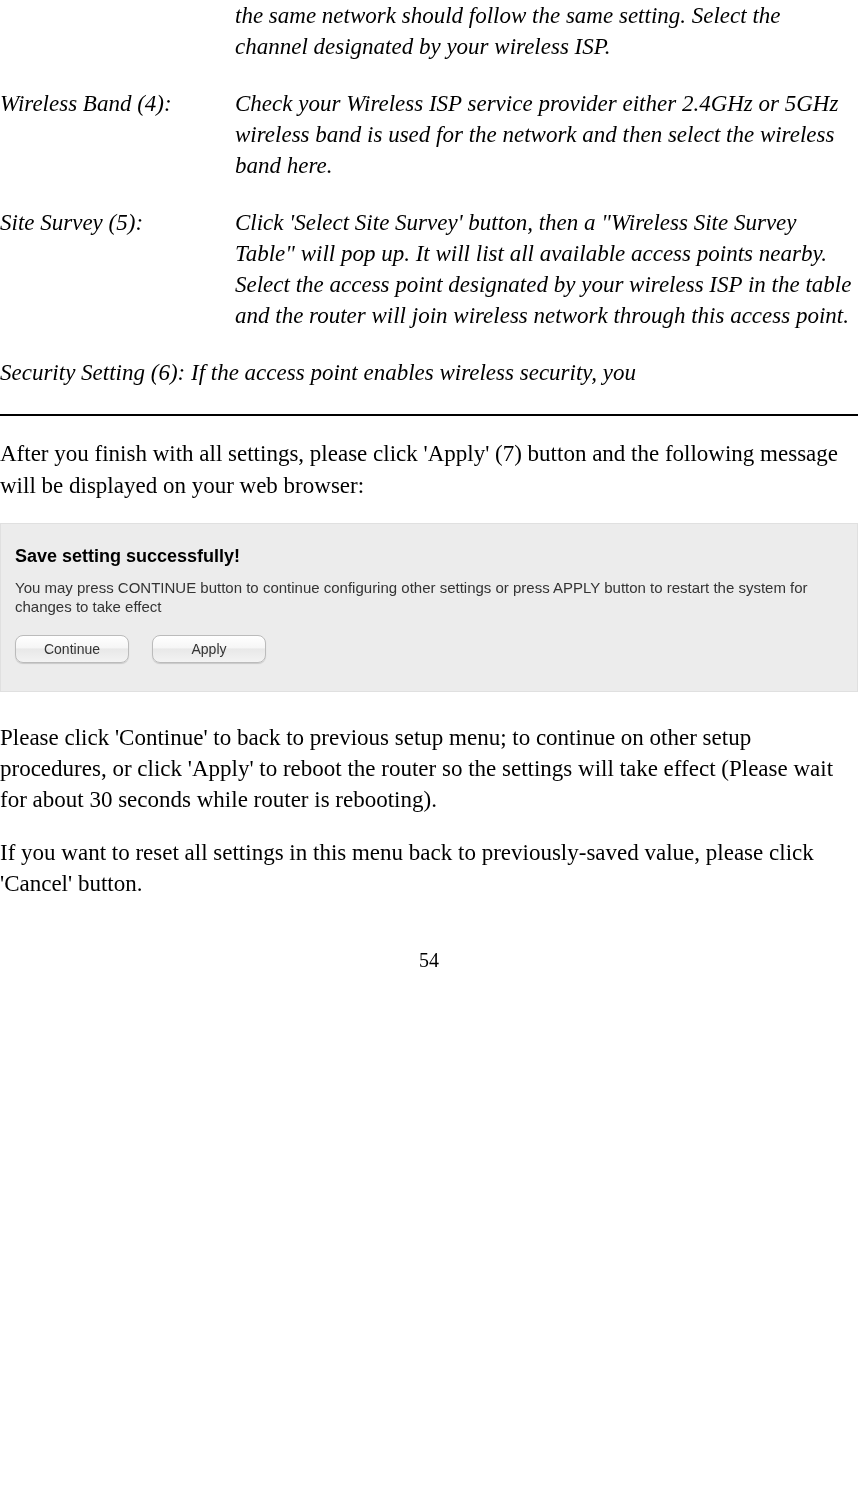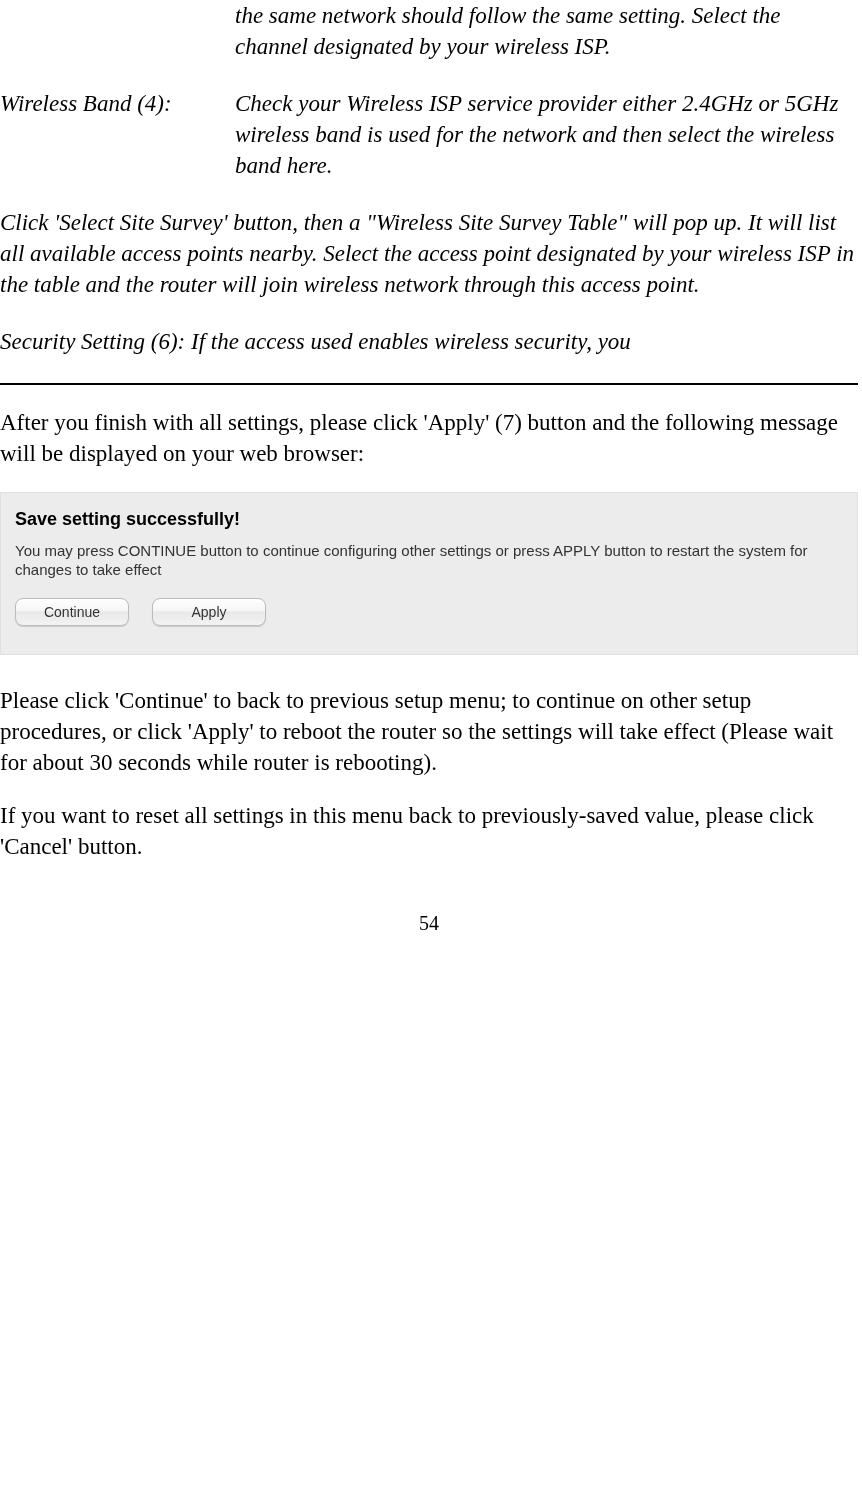--- a/index.html
+++ b/index.html
@@ -46,21 +46,21 @@
       border-top: 2.5px solid #000;
       margin: 2px 0 22px 0;
     }
     .body-text {
       font-style: normal;
       margin-bottom: 22px;
     }
     .panel {
       background: #ececec;
       border: 1px solid #e0e0e0;
-      padding: 14px 14px 28px 14px;
+      padding: 20px 14px 28px 14px;
       margin: 10px 0 30px 0;
     }
     .panel-title {
       font-family: Tahoma, Verdana, Arial, sans-serif;
       font-weight: bold;
       font-size: 18px;
       color: #000;
       margin-bottom: 10px;
     }
     .panel-desc {
@@ -105,25 +105,26 @@
     <div class="def-label"></div>
     <div class="def-value">the same network should follow the same setting. Select the channel designated by your wireless ISP.</div>
   </div>
 
   <div class="def-row">
     <div class="def-label">Wireless Band (4):</div>
     <div class="def-value">Check your Wireless ISP service provider either 2.4GHz or 5GHz wireless band is used for the network and then select the wireless band here.</div>
   </div>
 
   <div class="def-row">
+    <div class="def-label">Site Survey (5):</div>
     <div class="def-value">Click 'Select Site Survey' button, then a "Wireless Site Survey Table" will pop up. It will list all available access points nearby. Select the access point designated by your wireless ISP in the table and the router will join wireless network through this access point.</div>
   </div>
 
   <div class="def-row inline">
-    <span class="def-label-inline">Security Setting (6): </span><span class="def-value-inline">If the access used enables wireless security, you</span>
+    <span class="def-label-inline">Security Setting (6): </span><span class="def-value-inline">If the access point enables wireless security, you</span>
   </div>
 
   <hr class="sep">
 
   <div class="body-text">After you finish with all settings, please click 'Apply' (7) button and the following message will be displayed on your web browser:</div>
 
   <div class="panel">
     <div class="panel-title">Save setting successfully!</div>
     <div class="panel-desc">You may press CONTINUE button to continue configuring other settings or press APPLY button to restart the system for changes to take effect</div>
     <div class="panel-buttons">

